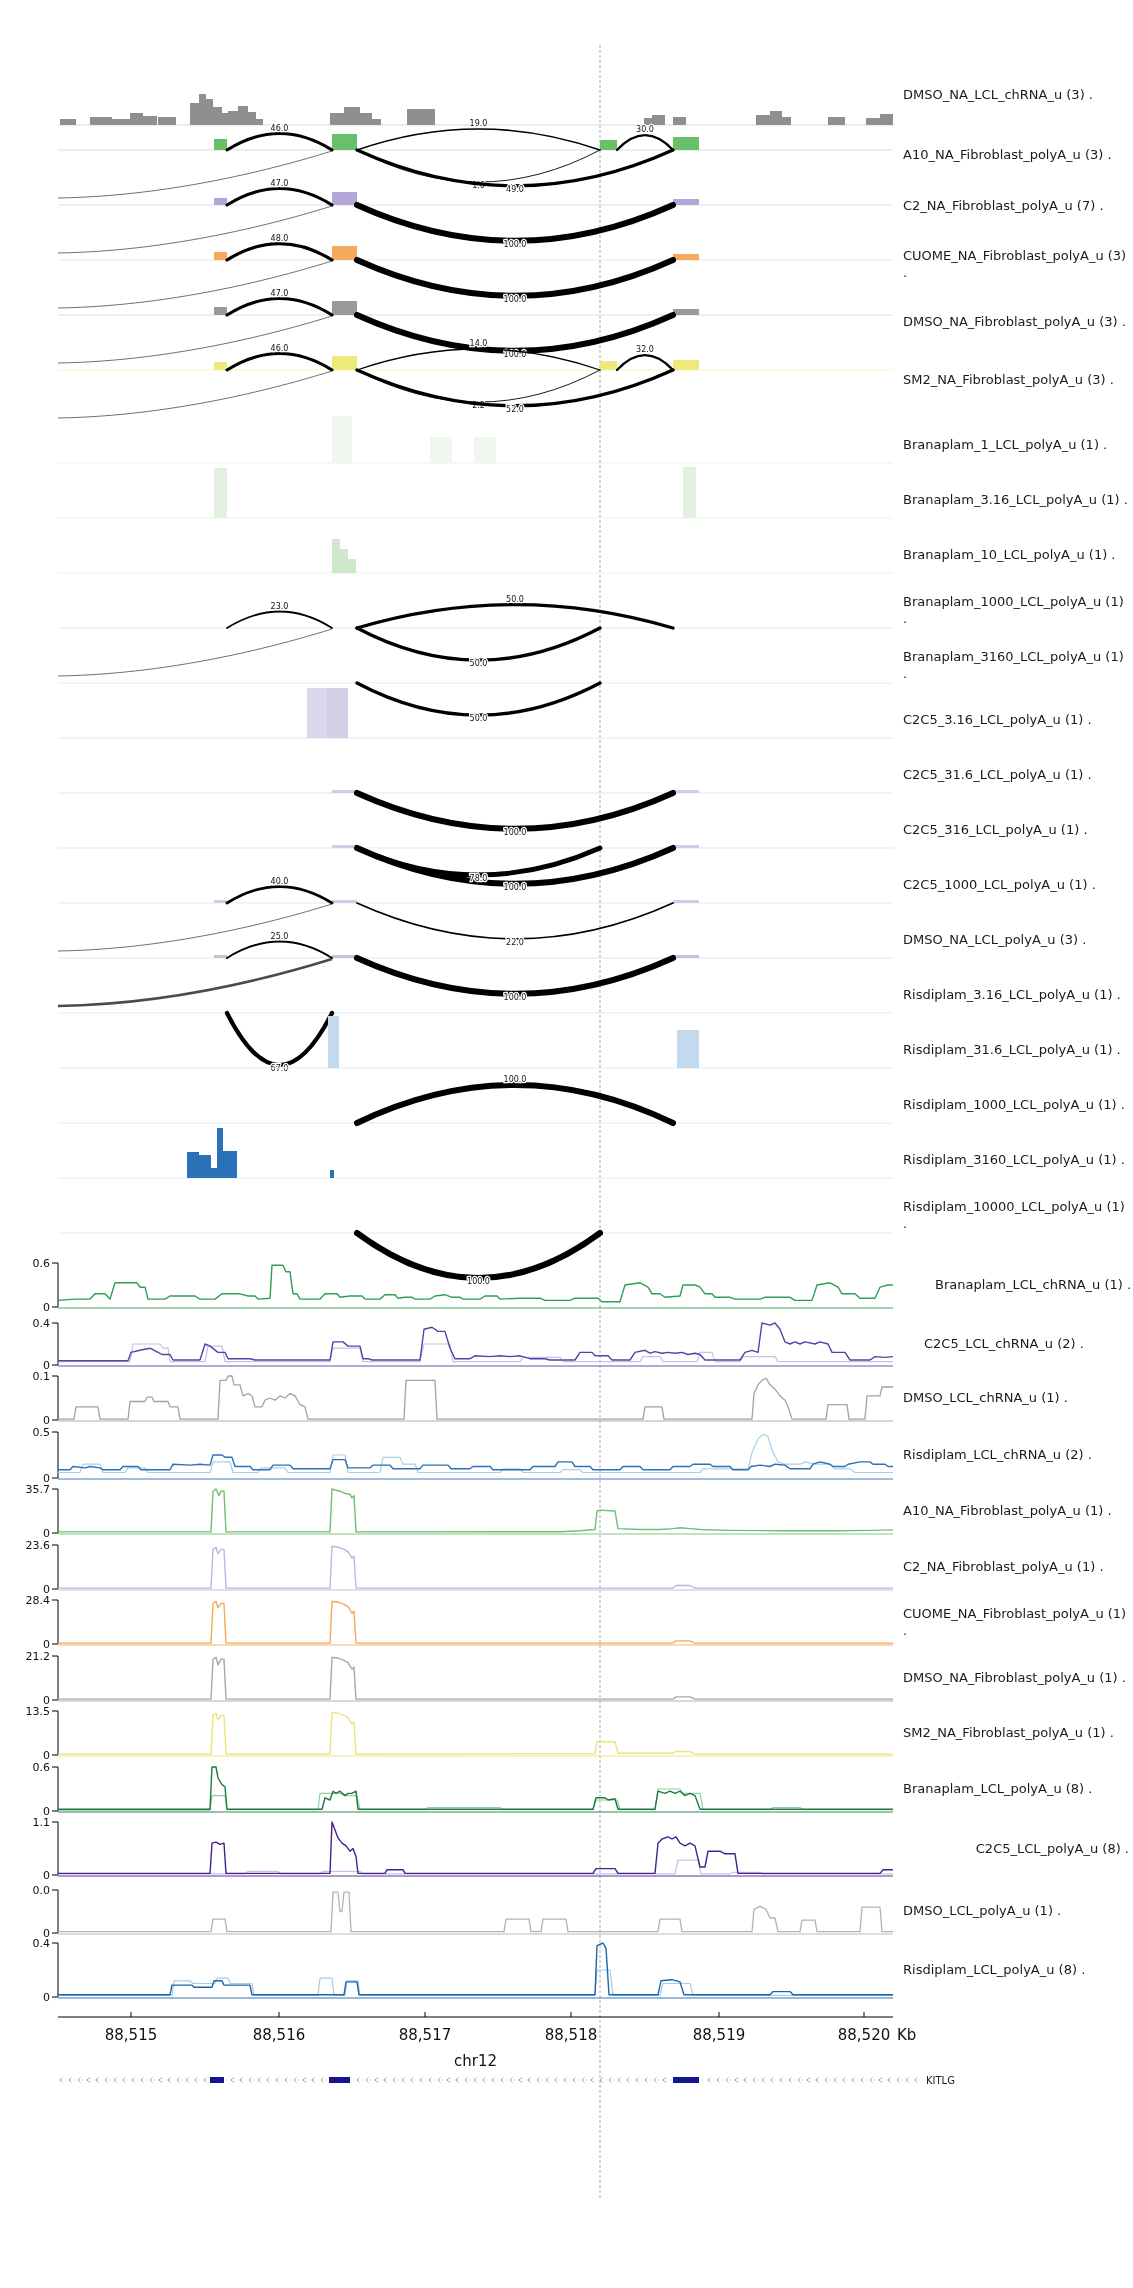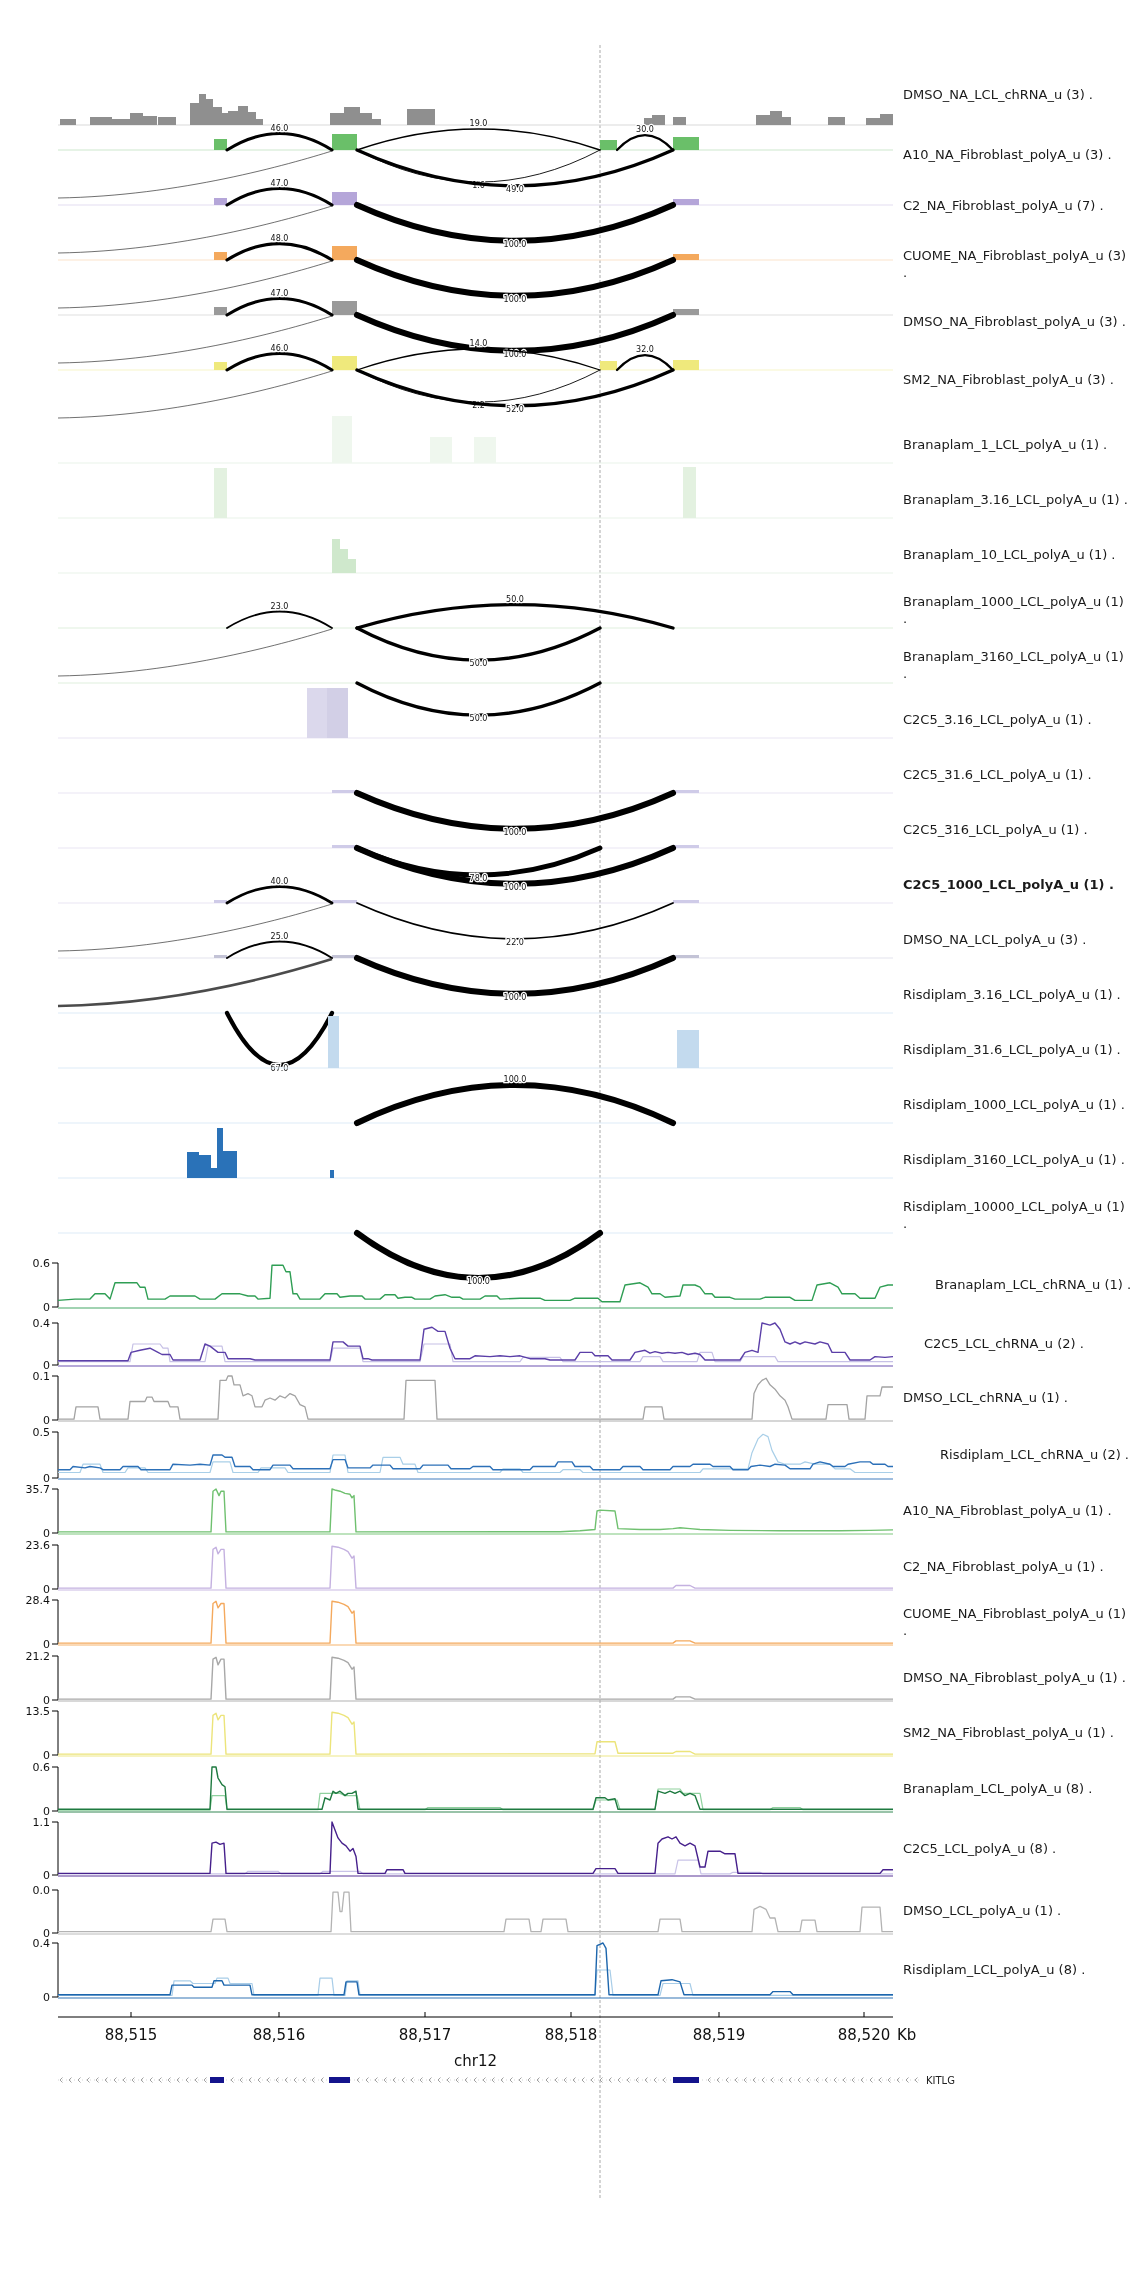--- a/index.html
+++ b/index.html
@@ -437,34 +437,34 @@
       <div class="trk-label" style="top: 322px;">DMSO_NA_Fibroblast_polyA_u (3) .</div>
       <div class="trk-label" style="top: 380px;">SM2_NA_Fibroblast_polyA_u (3) .</div>
       <div class="trk-label" style="top: 445px;">Branaplam_1_LCL_polyA_u (1) .</div>
       <div class="trk-label" style="top: 500px;">Branaplam_3.16_LCL_polyA_u (1) .</div>
       <div class="trk-label" style="top: 555px;">Branaplam_10_LCL_polyA_u (1) .</div>
       <div class="trk-label" style="top: 610px;">Branaplam_1000_LCL_polyA_u (1) .</div>
       <div class="trk-label" style="top: 665px;">Branaplam_3160_LCL_polyA_u (1) .</div>
       <div class="trk-label" style="top: 720px;">C2C5_3.16_LCL_polyA_u (1) .</div>
       <div class="trk-label" style="top: 775px;">C2C5_31.6_LCL_polyA_u (1) .</div>
       <div class="trk-label" style="top: 830px;">C2C5_316_LCL_polyA_u (1) .</div>
-      <div class="trk-label" style="top: 885px; font-weight: bold;">C2C5_1000_LCL_polyA_u (1) .</div>
+      <div class="trk-label" style="top: 885px;">C2C5_1000_LCL_polyA_u (1) .</div>
       <div class="trk-label" style="top: 940px;">DMSO_NA_LCL_polyA_u (3) .</div>
       <div class="trk-label" style="top: 995px;">Risdiplam_3.16_LCL_polyA_u (1) .</div>
       <div class="trk-label" style="top: 1050px;">Risdiplam_31.6_LCL_polyA_u (1) .</div>
       <div class="trk-label" style="top: 1105px;">Risdiplam_1000_LCL_polyA_u (1) .</div>
       <div class="trk-label" style="top: 1160px;">Risdiplam_3160_LCL_polyA_u (1) .</div>
       <div class="trk-label" style="top: 1215px;">Risdiplam_10000_LCL_polyA_u (1) .</div>
       <div class="trk-label" style="top: 1285px; margin-left: 32px;">Branaplam_LCL_chRNA_u (1) .</div>
       <div class="trk-label" style="top: 1344px; margin-left: 21px;">C2C5_LCL_chRNA_u (2) .</div>
       <div class="trk-label" style="top: 1398px;">DMSO_LCL_chRNA_u (1) .</div>
-      <div class="trk-label" style="top: 1455px; text-align: right;">Risdiplam_LCL_chRNA_u (2) .</div>
+      <div class="trk-label" style="top: 1455px;">Risdiplam_LCL_chRNA_u (2) .</div>
       <div class="trk-label" style="top: 1511px;">A10_NA_Fibroblast_polyA_u (1) .</div>
       <div class="trk-label" style="top: 1567px;">C2_NA_Fibroblast_polyA_u (1) .</div>
       <div class="trk-label" style="top: 1622px;">CUOME_NA_Fibroblast_polyA_u (1) .</div>
       <div class="trk-label" style="top: 1678px;">DMSO_NA_Fibroblast_polyA_u (1) .</div>
       <div class="trk-label" style="top: 1733px;">SM2_NA_Fibroblast_polyA_u (1) .</div>
       <div class="trk-label" style="top: 1789px;">Branaplam_LCL_polyA_u (8) .</div>
-      <div class="trk-label" style="top: 1849px;">C2C5_LCL_polyA_u (8) .</div>
+      <div class="trk-label" style="top: 1849px; text-align: right;">C2C5_LCL_polyA_u (8) .</div>
       <div class="trk-label" style="top: 1911px;">DMSO_LCL_polyA_u (1) .</div>
       <div class="trk-label" style="top: 1970px;">Risdiplam_LCL_polyA_u (8) .</div>
     </div>
 </div>
 
 </body></html>

